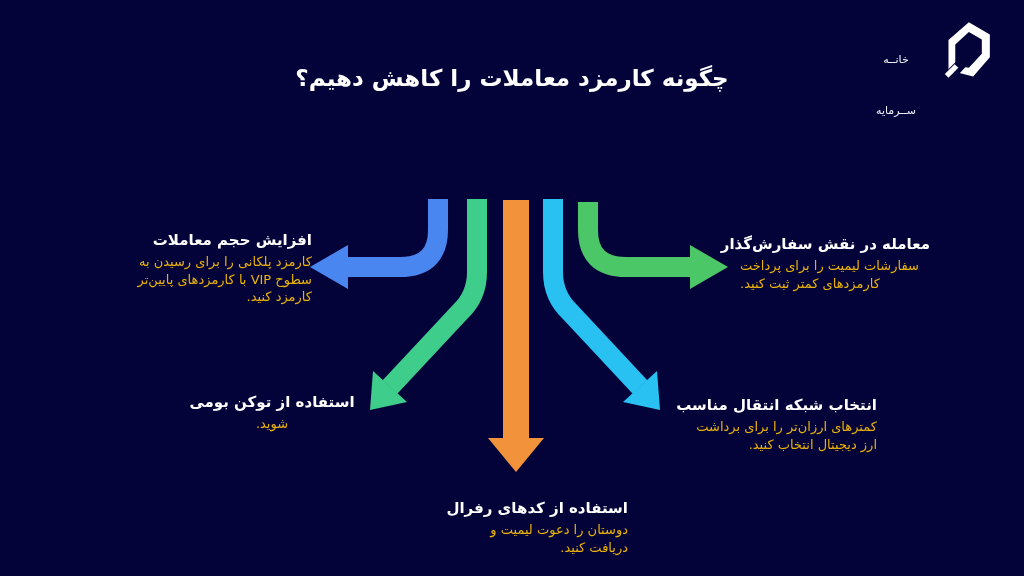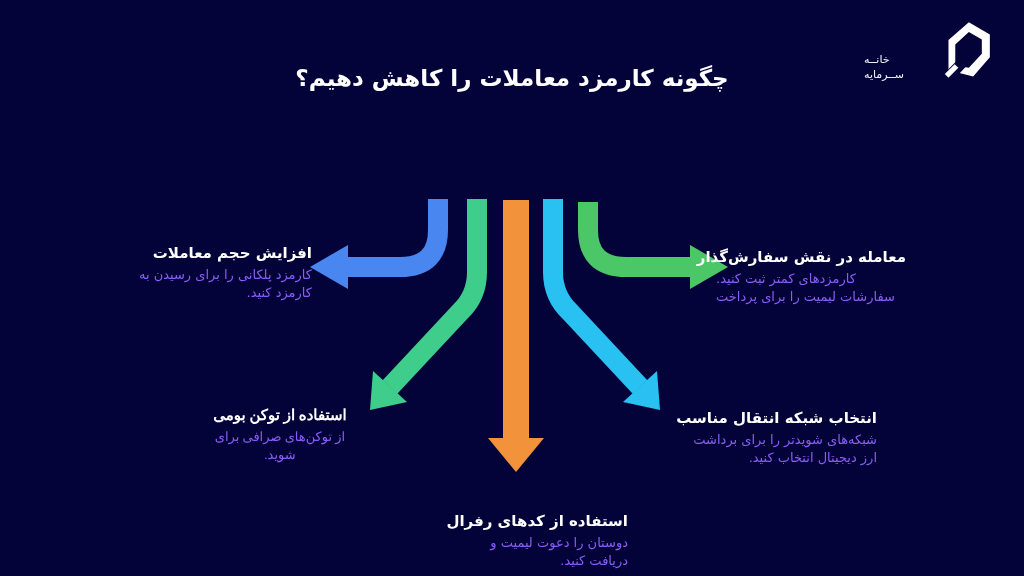--- a/index.html
+++ b/index.html
@@ -7,47 +7,47 @@
     position:relative;width:1024px;height:576px;overflow:hidden;
     background:#040339;
     font-family:"DejaVu Sans","Liberation Sans",sans-serif;
   }
   .page-title{
     position:absolute;top:50px;left:0;right:0;
     text-align:center;color:#ffffff;font-size:23px;font-weight:bold;
     direction:rtl;
   }
   .arrows-svg{position:absolute;left:0;top:0;width:1024px;height:576px;}
-  .card{position:absolute;direction:rtl;margin-top:13px;}
+  .card{position:absolute;direction:rtl;}
   .card-title{display:block;color:#ffffff;font-size:15px;font-weight:bold;margin:0 0 4px 0;white-space:nowrap;}
-  .card-line{display:block;color:#8b5cf6;font-size:13px;line-height:17.5px;white-space:nowrap;}
+  .card-line{display:block;color:#eab308;font-size:13px;line-height:17.5px;white-space:nowrap;}
   .card-left{left:110px;top:231px;width:202px;text-align:right;}
-  .card-right{left:716px;top:235px;width:190px;text-align:left;}
-  .card-bleft{left:180px;top:393px;width:200px;text-align:center;font-family:Liberation Serif, serif;}
+  .card-right{left:740px;top:235px;width:190px;text-align:left;}
+  .card-bleft{left:172px;top:393px;width:200px;text-align:center;}
   .card-bright{left:677px;top:396px;width:200px;}
   .card-bcenter{left:428px;top:499px;width:200px;}
   .logo{position:absolute;right:26px;top:16px;width:140px;height:76px;}
   .logo-emblem{position:absolute;right:0;top:0;}
   .logo-wordmark{
     position:absolute;right:70px;top:36px;width:64px;
-    text-align:left;color:#f2f3fa;font-size:11px;line-height:15px;
+    text-align:center;color:#f2f3fa;font-size:11px;line-height:15px;
     direction:rtl;white-space:nowrap;
   }
 </style>
 </head>
 <body>
 
 <div class="stage">
 
   <h1 class="page-title">چگونه کارمزد معاملات را کاهش دهیم؟</h1>
 
   <div class="logo">
     <div class="logo-wordmark">
       <span style="display:block;">خانــه</span>
-      <span style="display:block;">ســرمایه</span>
+      <span style="display:block;margin-top:36px;">ســرمایه</span>
     </div>
     <svg class="logo-emblem" width="62" height="71" viewBox="0 0 100 115">
       <path fill="#ffffff" fill-rule="evenodd" d="M20 88 L20 39 L53 10 L87 30 L87 67 L60 98 Z M31 80 L31 46 L53 26 L74 38 L74 61 L53 84 Z"></path>
       <polygon fill="#040339" points="38,68 50,80 18,114 4,102"></polygon>
       <polygon fill="#ffffff" points="14,94 30,78 36,84 20,100"></polygon>
     </svg>
   </div>
 
   <svg class="arrows-svg" viewBox="0 0 1024 576">
 
@@ -73,38 +73,38 @@
 
     <g>
       <path d="M516 200 L516 438" fill="none" stroke-width="26" stroke="#f2923a"></path>
       <polygon points="488,438 544,438 516,472" fill="#f2923a"></polygon>
     </g>
   </svg>
 
   <div class="card card-left">
     <span class="card-title">افزایش حجم معاملات</span>
     <span class="card-line">کارمزد پلکانی را برای رسیدن به</span>
+    <span class="card-line">سطوح VIP با کارمزدهای پایین‌تر</span>
     <span class="card-line">کارمزد کنید.</span>
   </div>
 
   <div class="card card-right">
     <span class="card-title">معامله در نقش سفارش‌گذار</span>
+    <span class="card-line">سفارشات لیمیت را برای پرداخت</span>
     <span class="card-line">کارمزدهای کمتر ثبت کنید.</span>
-    <span class="card-line">سفارشات لیمیت را برای پرداخت</span>
   </div>
 
   <div class="card card-bleft">
     <span class="card-title">استفاده از توکن بومی</span>
-    <span class="card-line">از توکن‌های صرافی برای</span>
     <span class="card-line">شوید.</span>
   </div>
 
   <div class="card card-bright">
     <span class="card-title">انتخاب شبکه انتقال مناسب</span>
-    <span class="card-line">شبکه‌های شوید‌تر را برای برداشت</span>
+    <span class="card-line">کمتر‌های ارزان‌تر را برای برداشت</span>
     <span class="card-line">ارز دیجیتال انتخاب کنید.</span>
   </div>
 
   <div class="card card-bcenter">
     <span class="card-title">استفاده از کدهای رفرال</span>
     <span class="card-line">دوستان را دعوت لیمیت و</span>
     <span class="card-line">دریافت کنید.</span>
   </div>
 
 </div>

